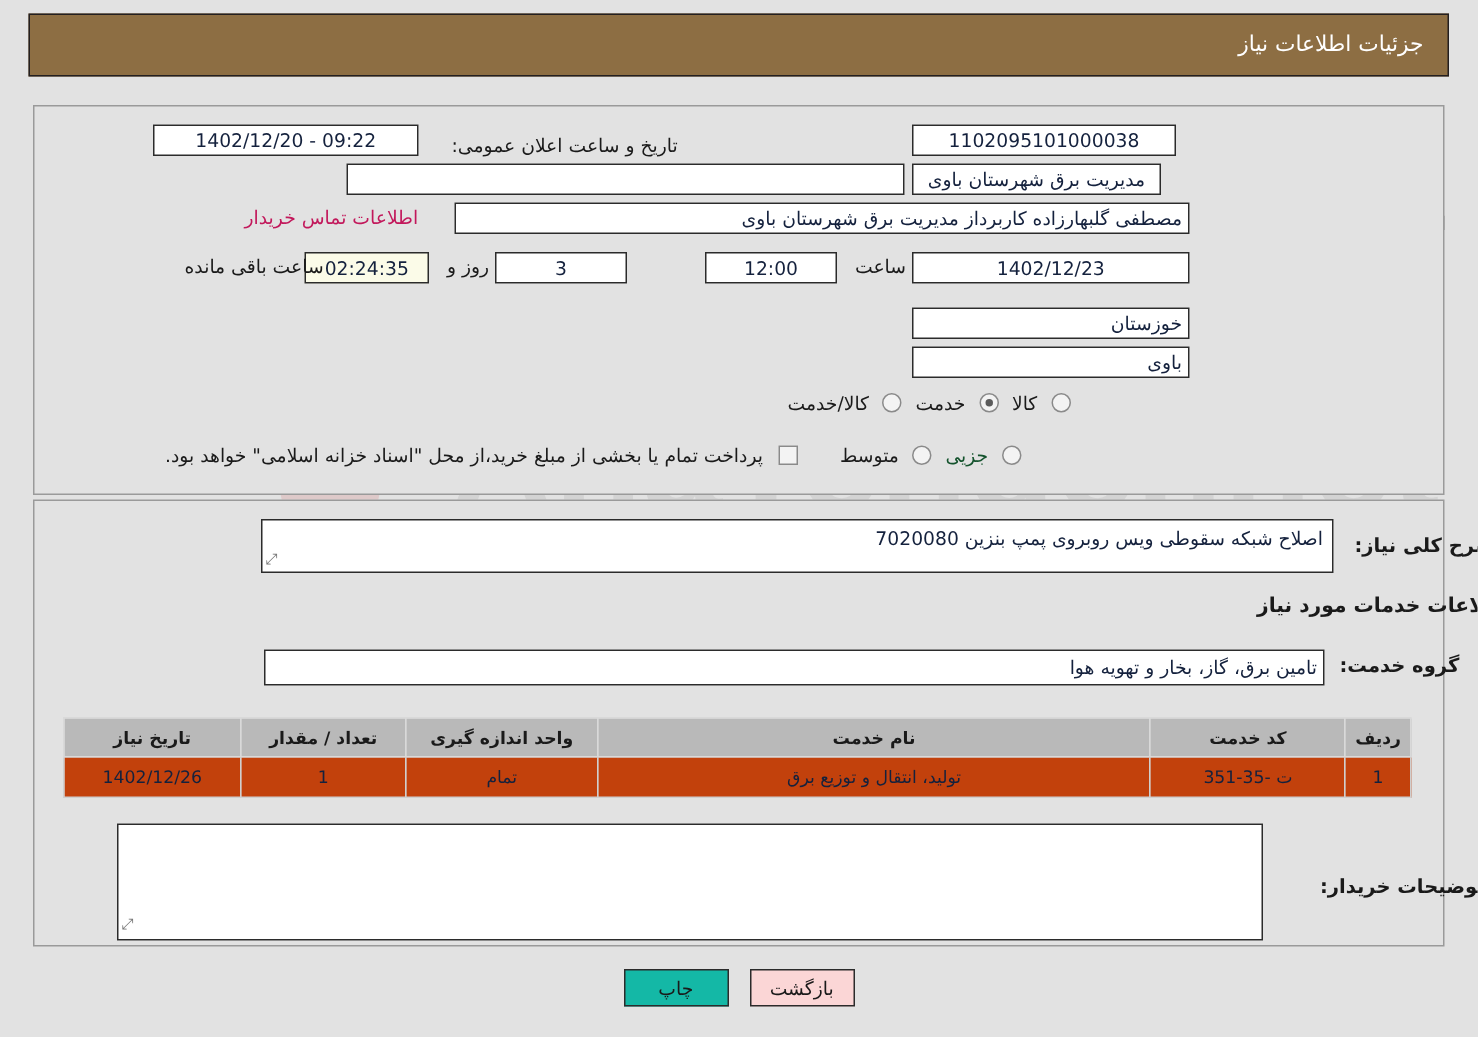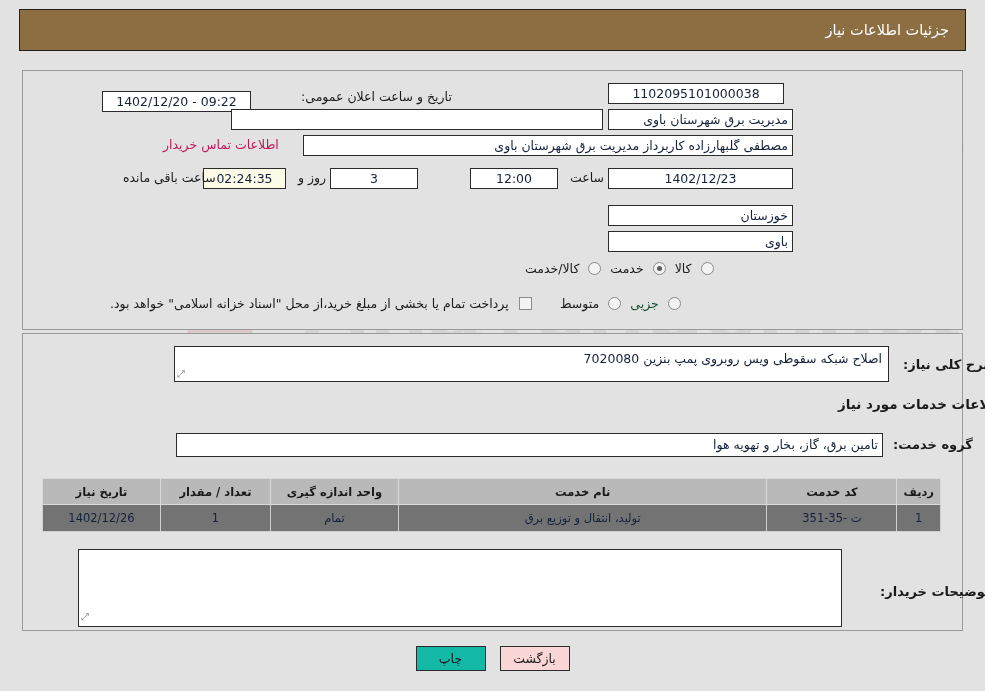--- a/index.html
+++ b/index.html
@@ -178,21 +178,21 @@
     border: 1px solid #d9d9d9;
     font-size: 11.5px;
     font-weight: bold;
     color: #1a1a1a;
     height: 26px;
     padding: 0 6px;
     text-align: center;
     white-space: nowrap;
   }
   .tbl td {
-    background: #737373;
+    background: #c2410c;
     border: 1px solid #cfcfcf;
     font-size: 11.5px;
     color: #14213d;
     height: 27px;
     padding: 0 6px;
     text-align: center;
     white-space: nowrap;
   }
 
   
@@ -238,26 +238,26 @@
 <div class="panel panel-top"></div>
 
 <div class="frow" style="left:843px; top:85px;">
   <span class="lbl">شماره نیاز:</span>
 </div>
 <div class="box" style="position:absolute; left:608px; top:83px; width:176px; z-index:3;text-align:center;">1102095101000038</div>
 
 <div class="frow" style="left:295px; top:85px; z-index:3;">
   <span class="lbl">تاریخ و ساعت اعلان عمومی:</span>
 </div>
-<div class="box" style="position:absolute; left:102px; top:91px; width:149px; z-index:3;">09:22 - 1402/12/20</div>
+<div class="box" style="position:absolute; left:102px; top:83px; width:177px; z-index:3;">09:22 - 1402/12/20</div>
 
 <div class="frow" style="left:843px; top:111px;">
   <span class="lbl">نام دستگاه خریدار:</span>
 </div>
-<div class="box rtltxt" style="position:absolute; left:608px; top:109px; width:185px; z-index:3;">مدیریت برق شهرستان باوی</div>
+<div class="box rtltxt" style="position:absolute; left:608px; top:109px; width:166px; z-index:3;text-align:center;">مدیریت برق شهرستان باوی</div>
 <div class="box empty" style="position:absolute; left:231px; top:109px; width:372px; z-index:3;"></div>
 
 <div class="frow" style="left:843px; top:137px;">
   <span class="lbl">ایجاد کننده درخواست:</span>
 </div>
 <div class="box rtltxt" style="position:absolute; left:303px; top:135px; width:490px; z-index:3;">مصطفی گلبهارزاده کاربرداز مدیریت برق شهرستان باوی</div>
 <span class="link" style="position:absolute; left:157px; top:137px; z-index:3;">اطلاعات تماس خریدار</span>
 
 <div class="frow" style="left:843px; top:163px; height:34px; align-items:flex-start;">
   <span class="lbl" style="line-height:15px; white-space:normal; width:110px; display:block; text-align:right;">مهلت ارسال پاسخ: تا تاریخ:</span>

